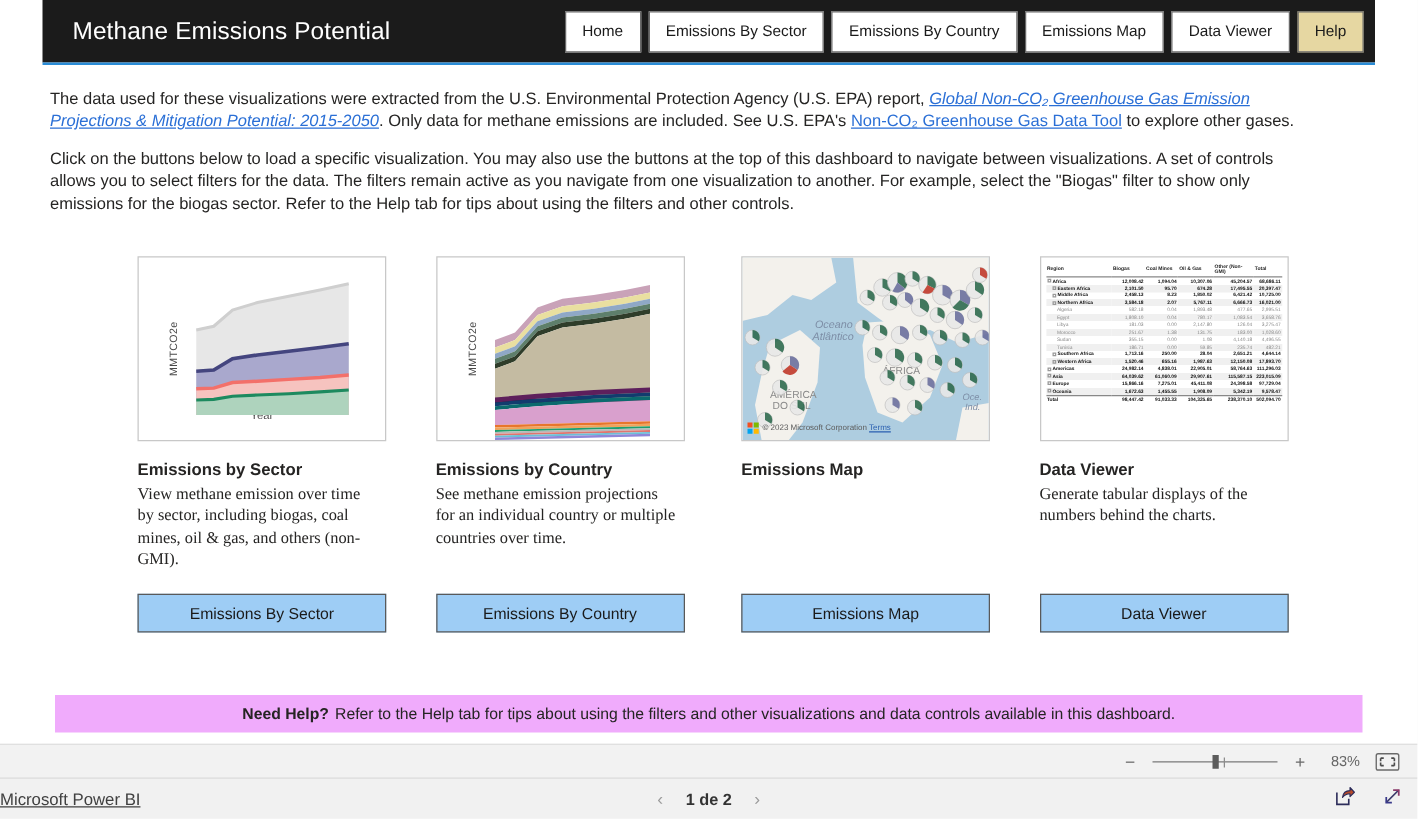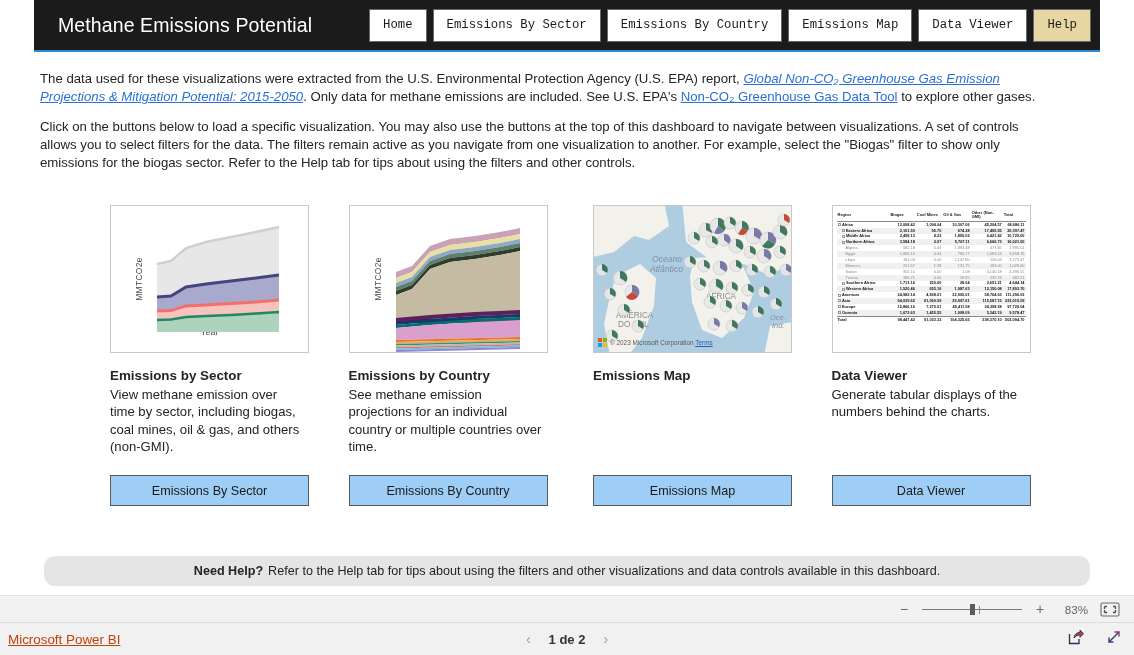--- a/index.html
+++ b/index.html
@@ -53,21 +53,20 @@
     color: #1a1a1a;
     font-size: 12.3px;
     line-height: 1;
     height: 33px;
     padding: 0 13px;
     display: flex;
     align-items: center;
     justify-content: center;
     white-space: nowrap;
     cursor: pointer;
-    font-family: Liberation Mono, monospace;
   }
   .nav-btn.active {
     background: #e6d7a2;
   }
 
   
   .intro {
     position: absolute;
     left: 40px; top: 70px;
     width: 1012px;
@@ -115,20 +114,21 @@
     font-size: 13.4px;
     font-weight: bold;
     color: #252423;
   }
   .card-desc {
     margin-top: 3px;
     font-size: 13.1px;
     line-height: 17.4px;
     color: #252423;
     width: 193px;
+    font-family: Liberation Serif, serif;
   }
   .card-btn {
     position: absolute;
     top: 270px;
     left: 0px;
     width: 199px;
     height: 31px;
     background: #9ecdf5;
     border: 1.8px solid #595959;
     color: #1a1a1a;
@@ -203,27 +203,26 @@
   .dt .ind1 { padding-left: 5px; }
   .dt .ind2 { padding-left: 9px; }
   .dt .exp { display:inline-block; width:3px; height:3px; border:0.5px solid #999; margin-right:1.5px; vertical-align:middle; }
   .dt tr.total td { border-top: 0.8px solid #888; font-weight: bold; color:#111; }
 
   
   .help-banner {
     position: absolute;
     left: 44px; top: 556px;
     width: 1046px; height: 30px;
-    background: #e5e5e5;
+    background: #f0abfc;
     display: flex;
     align-items: center;
     justify-content: center;
     font-size: 12.6px;
     color: #252423;
-    border-radius: 11px;
   }
   .help-banner b { margin-right: 5px; }
 
   
   .zoombar {
     position: absolute;
     left: 0; top: 595px;
     width: 1134px; height: 27px;
     background: #f2f2f2;
     border-top: 1px solid #e0e0e0;
@@ -264,22 +263,22 @@
   .statusbar {
     position: absolute;
     left: 0; top: 622px;
     width: 1134px; height: 33px;
     background: #f1f1f1;
     border-top: 1px solid #dcdcdc;
     display: flex;
     align-items: center;
   }
   .pbi-link {
-    position: absolute; left: 8px;
-    color: #c2410c; font-size: 13.4px;
+    position: absolute; left: 0;
+    color: #404040; font-size: 13.4px;
     text-decoration: underline; cursor: pointer;
   }
   .pager {
     position: absolute; left: 50%; transform: translateX(-50%);
     display: flex; align-items: center; gap: 18px;
   }
   .pager .arrow { color: #9b9b9b; font-size: 14px; cursor: pointer; user-select:none;}
   .pager .pgtext { font-size: 13px; color: #333; font-weight: bold; }
   .sb-icons {
     position: absolute; right: 12px;

